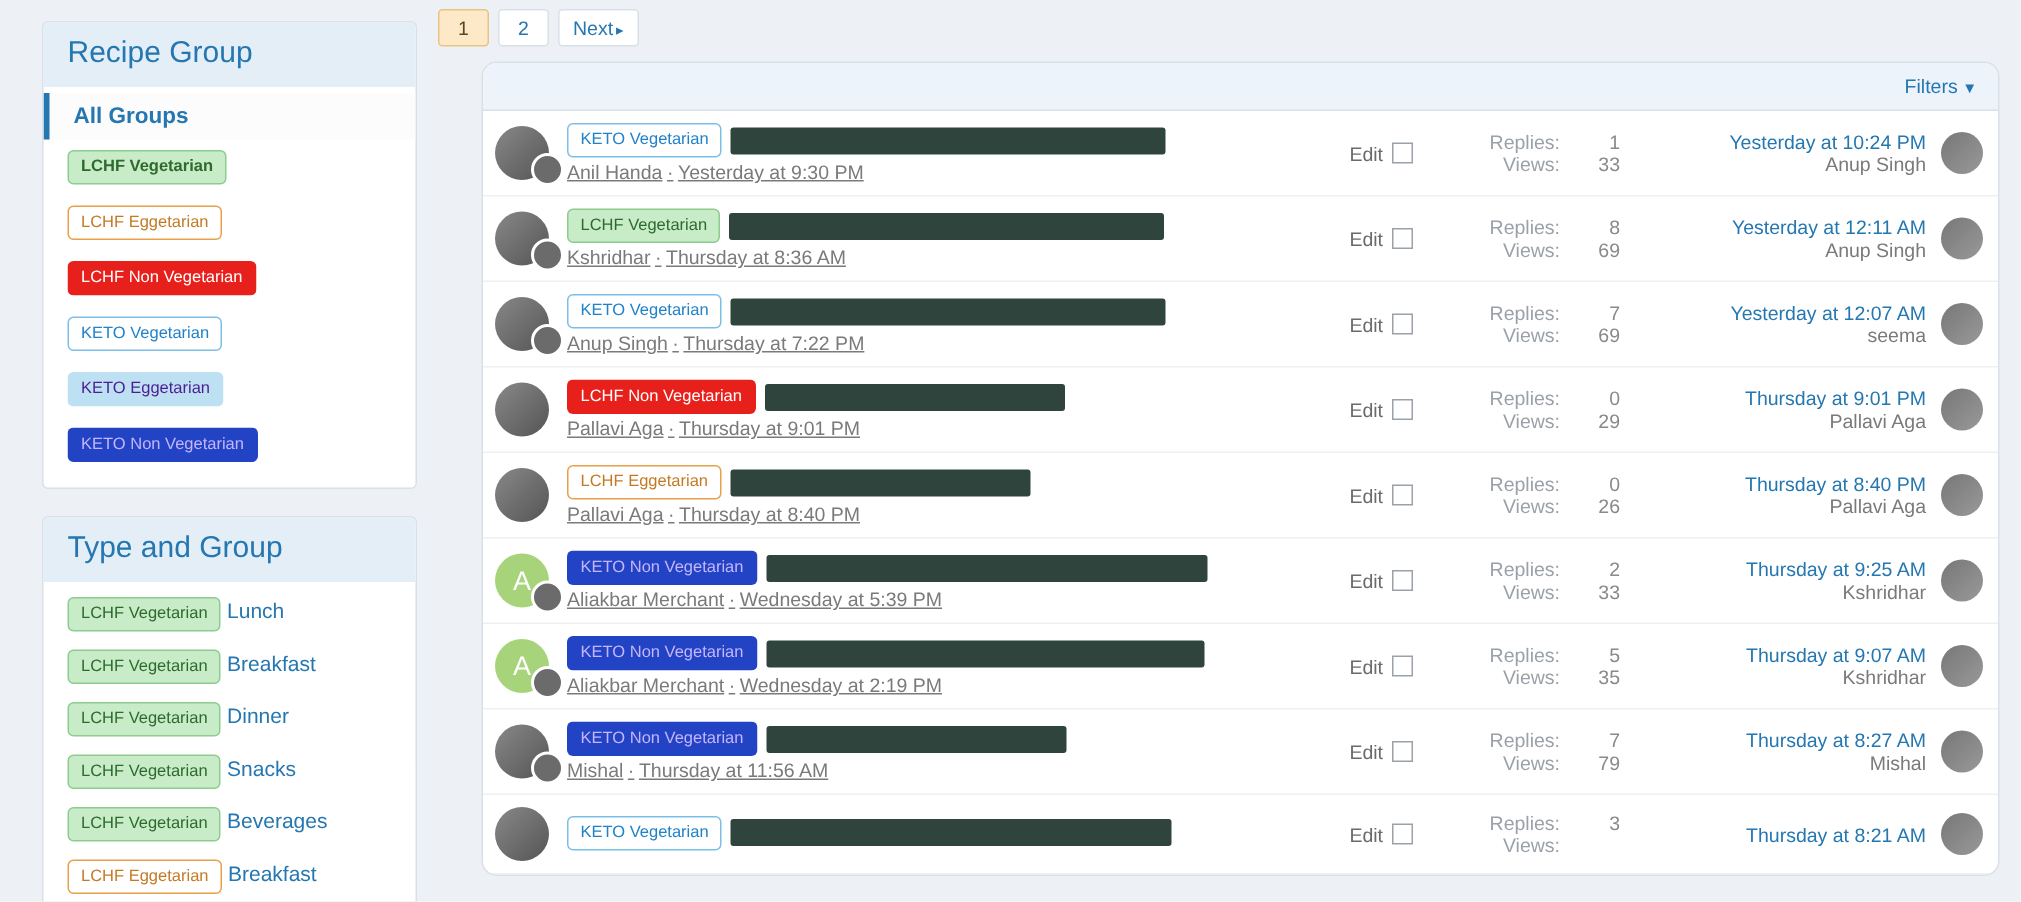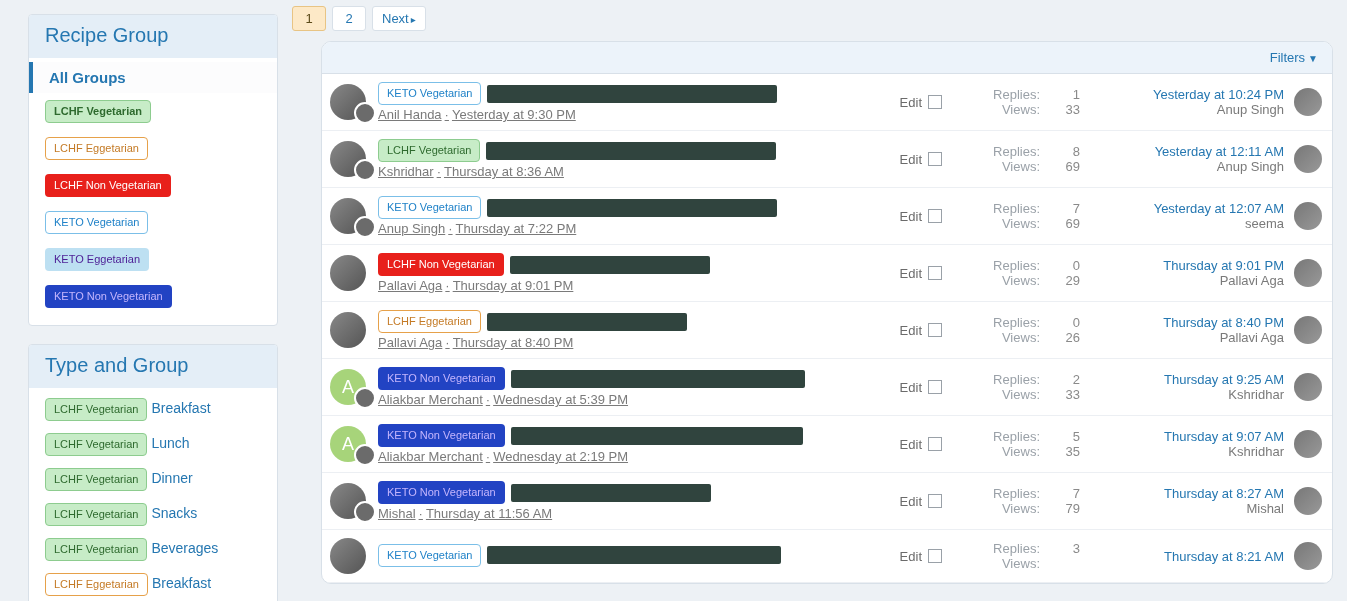--- a/index.html
+++ b/index.html
@@ -79,22 +79,22 @@
               <div class="group-row"><span class="badge badge-kv">KETO Vegetarian</span></div>
               <div class="group-row"><span class="badge badge-ke">KETO Eggetarian</span></div>
               <div class="group-row"><span class="badge badge-kn">KETO Non Vegetarian</span></div>
             </div>
         </div>
       </div>
 
       <div class="panel">
         <div class="panel-head">Type and Group</div>
         <div class="panel-body" id="type-list">
+            <div class="type-row"><span class="badge badge-lv">LCHF Vegetarian</span><a class="meal">Lunch</a></div>
             <div class="type-row"><span class="badge badge-lv">LCHF Vegetarian</span><a class="meal">Breakfast</a></div>
-            <div class="type-row"><span class="badge badge-lv">LCHF Vegetarian</span><a class="meal">Lunch</a></div>
             <div class="type-row"><span class="badge badge-lv">LCHF Vegetarian</span><a class="meal">Dinner</a></div>
             <div class="type-row"><span class="badge badge-lv">LCHF Vegetarian</span><a class="meal">Snacks</a></div>
             <div class="type-row"><span class="badge badge-lv">LCHF Vegetarian</span><a class="meal">Beverages</a></div>
             <div class="type-row"><span class="badge badge-le">LCHF Eggetarian</span><a class="meal">Breakfast</a></div>
           </div>
       </div>
     </div>
 
     <div class="main">
       <div class="pager" id="pager">

